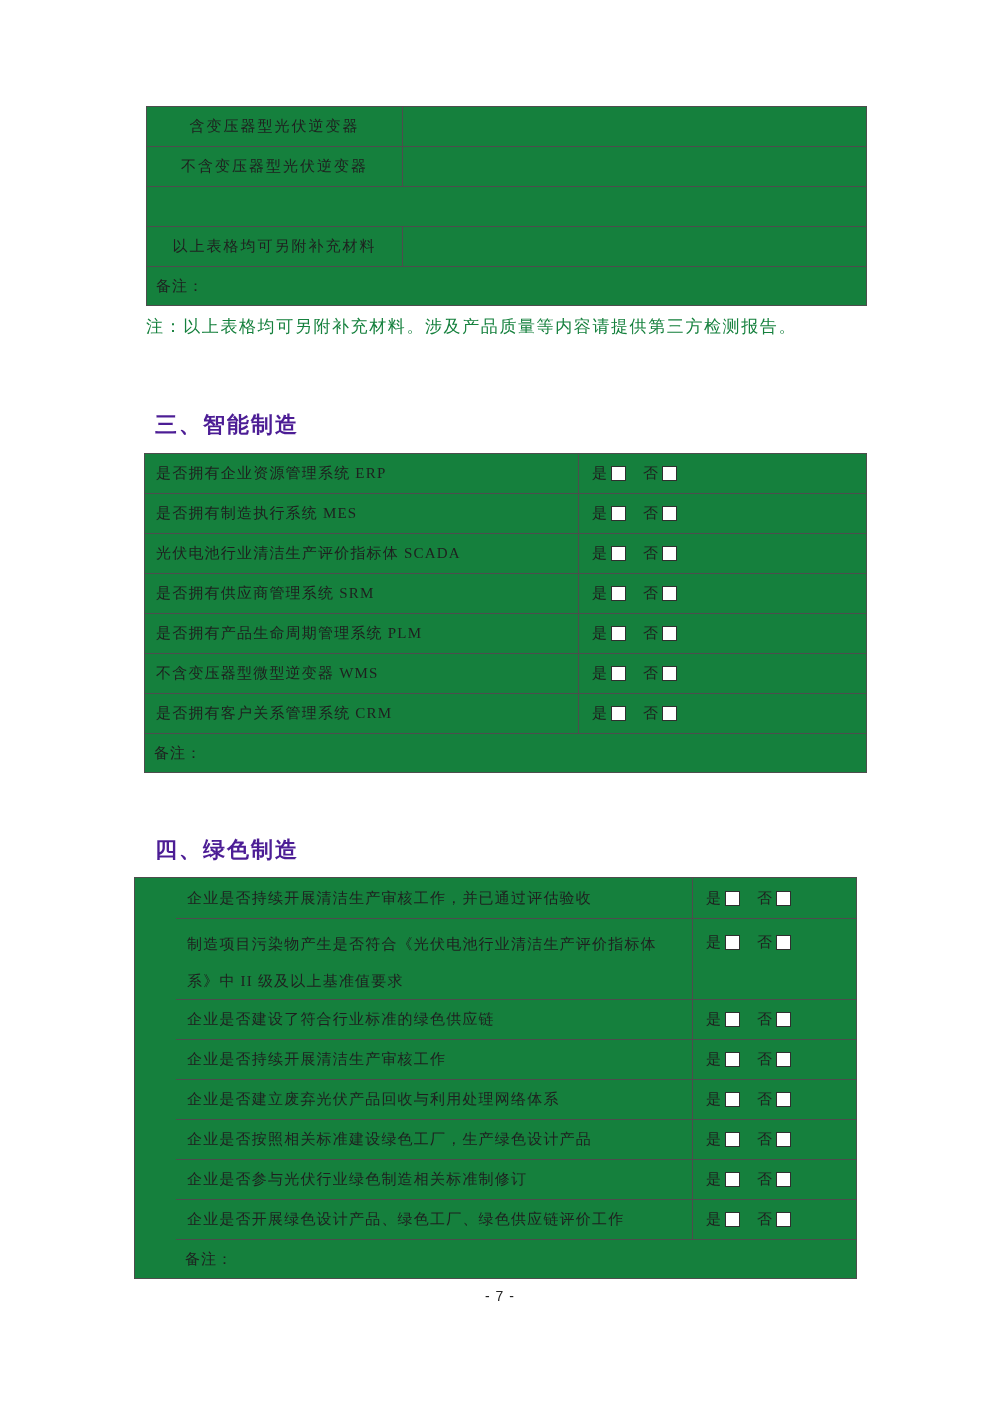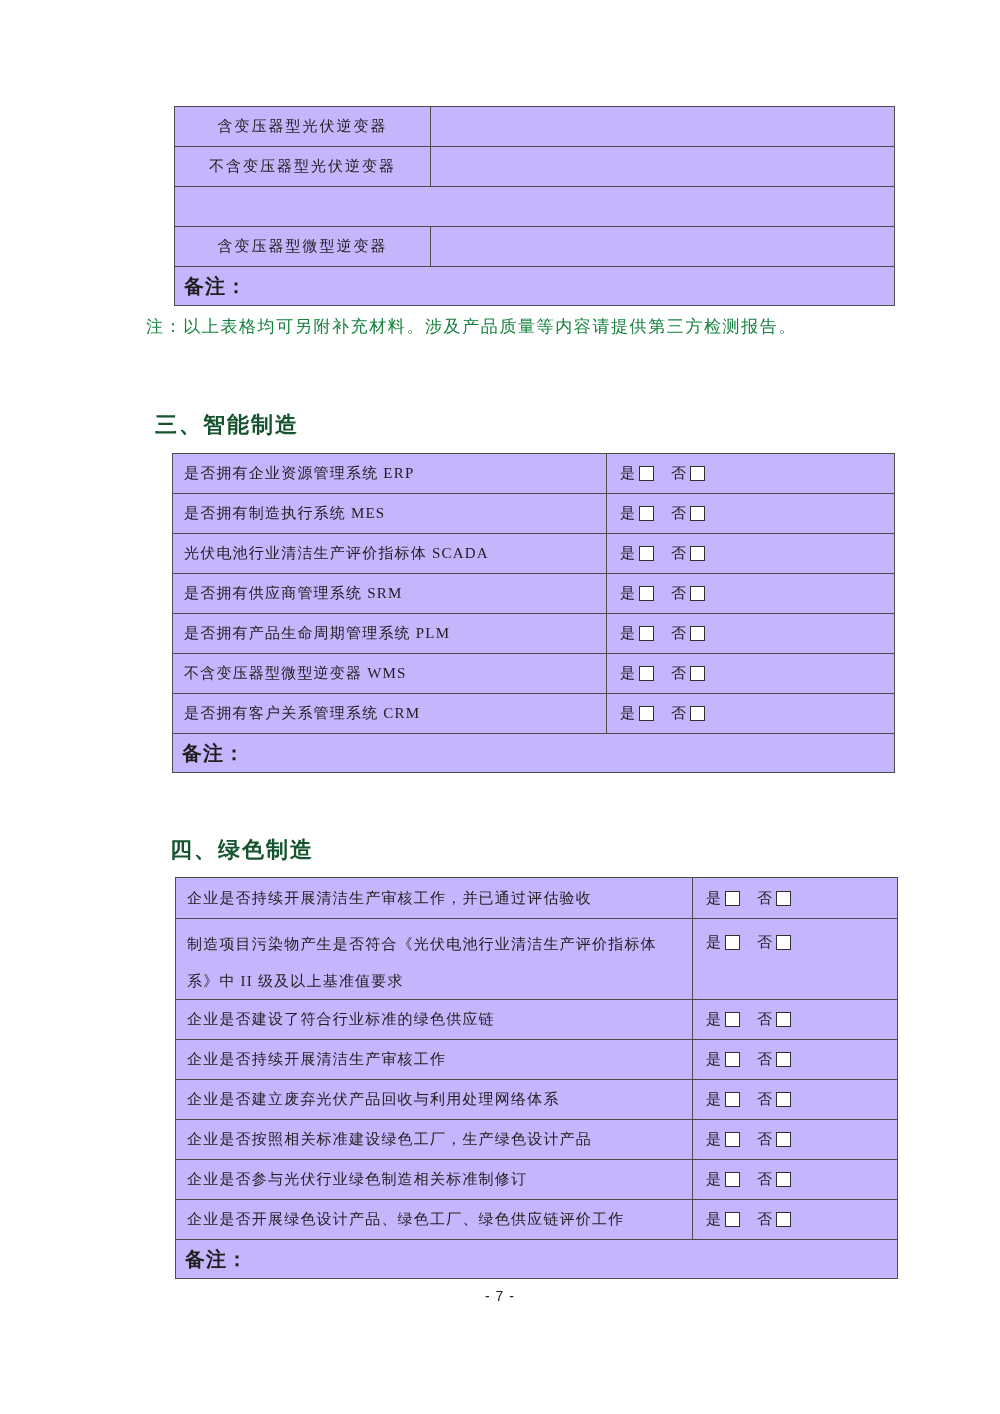--- a/index.html
+++ b/index.html
@@ -5,52 +5,52 @@
   html,body{margin:0;padding:0;background:#ffffff;}
   .page{
     position:relative;
     width:1000px;height:1414px;
     background:#ffffff;
     font-family:"Liberation Serif","DejaVu Serif",serif;
     color:#1f1f1f;
     overflow:hidden;
   }
   
-  .tbl{position:absolute;border:1px solid #4d4d4d;box-sizing:border-box;background:#c4b5fd;margin-left:28px;}
+  .tbl{position:absolute;border:1px solid #4d4d4d;box-sizing:border-box;background:#15803d;}
   .row{display:flex;border-bottom:1px solid #4d4d4d;box-sizing:border-box;}
   .row:last-child{border-bottom:none;}
   .cell{box-sizing:border-box;}
   .c1{border-right:1px solid #4d4d4d;display:flex;align-items:center;}
   .c2{flex:1;display:flex;align-items:center;}
 
   
   .tbl1{left:146px;top:106px;width:721px;}
   .tbl1 .row{height:40px;}
   .tbl1 .row.remark{height:38px;}
   .tbl1 .c1{width:256px;justify-content:center;font-size:15px;letter-spacing:2px;}
   .tbl1 .c2{padding-left:8px;}
 
   
   .tbl2{left:144px;top:453px;width:723px;}
   .tbl2 .row{height:40px;}
   .tbl2 .row.remark{height:38px;}
   .tbl2 .c1{width:434px;padding-left:11px;font-size:15px;letter-spacing:1.2px;text-align:right;}
 
   
-  .tbl3{left:147px;top:877px;width:723px;}
+  .tbl3{left:134px;top:877px;width:723px;padding-left:41px;}
   .tbl3 .row{height:40px;}
   .tbl3 .row.r1{height:41px;}
   .tbl3 .row.tall{height:81px;}
   .tbl3 .row.remark{height:38px;}
   .tbl3 .c1{width:517px;padding-left:11px;font-size:15px;letter-spacing:1.2px;}
   .tbl3 .row.tall .c1{align-items:flex-start;white-space:pre-line;line-height:37px;padding-top:7px;}
   .tbl3 .row.tall .c2{align-items:flex-start;padding-top:14px;}
 
   
-  .row.remark .rl{padding-left:9px;font-size:20px;letter-spacing:1px;display:flex;align-items:center;width:100%;height:100%;box-sizing:border-box;font-weight:bold;}
+  .row.remark .rl{padding-left:9px;font-size:15px;letter-spacing:1px;display:flex;align-items:center;width:100%;height:100%;box-sizing:border-box;}
 
   
   .yn{padding-left:13px;font-size:15px;letter-spacing:1px;display:flex;align-items:center;}
   .row.tall .yn{align-items:flex-start;}
   .yn .grp{display:inline-flex;align-items:center;margin-right:17px;}
   .cb{
     display:inline-block;width:13px;height:13px;
     border:1px solid #2f2f2f;background:#fff;
     margin-left:3px;position:relative;top:0px;
   }
@@ -58,24 +58,24 @@
   
   .note{
     position:absolute;left:146px;top:314px;width:724px;margin:0;
     font-size:17px;letter-spacing:1.6px;line-height:26px;color:#15803d;
   }
 
   
   .heading{
     position:absolute;left:155px;margin:0;
     font-family:"Liberation Sans","DejaVu Sans",sans-serif;
-    font-weight:700;font-size:22px;letter-spacing:2px;color:#14532d;
+    font-weight:700;font-size:22px;letter-spacing:2px;color:#4c1d95;
   }
   .h-smart{top:410px;}
-  .h-green{top:835px;margin-left:15px;}
+  .h-green{top:835px;}
 
   
   .pageno{
     position:absolute;left:0;top:1288px;width:100%;
     text-align:center;font-size:14px;letter-spacing:1px;
     font-family:"Liberation Sans","DejaVu Sans",sans-serif;color:#222;
   }
 </style>
 </head>
 <body>
@@ -88,21 +88,21 @@
       <div class="cell c2"></div>
     </div>
     <div class="row">
       <div class="cell c1">不含变压器型光伏逆变器</div>
       <div class="cell c2"></div>
     </div>
     <div class="row">
       <div class="cell c2"></div>
     </div>
     <div class="row">
-      <div class="cell c1">含变压器型微型逆变器</div>
+      <div class="cell c1">以上表格均可另附补充材料</div>
       <div class="cell c2"></div>
     </div>
     <div class="row remark">
       <span class="rl">备注：</span>
     </div>
   </div>
 
   <p class="note">注：以上表格均可另附补充材料。涉及产品质量等内容请提供第三方检测报告。</p>
 
   <h2 class="heading h-smart">三、智能制造</h2>

